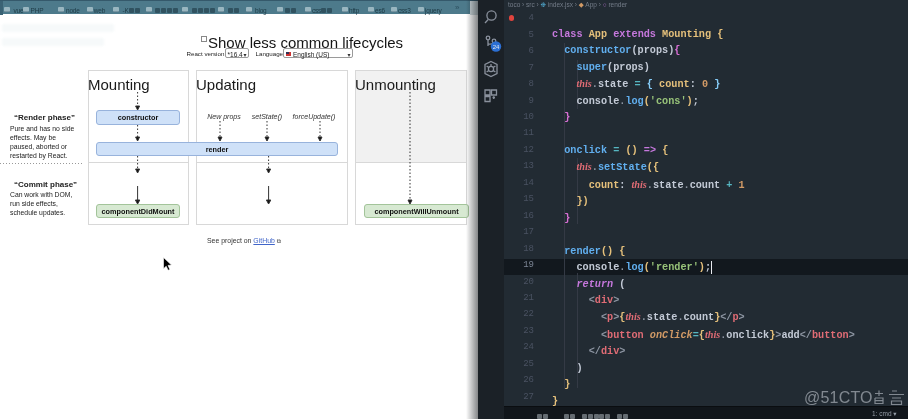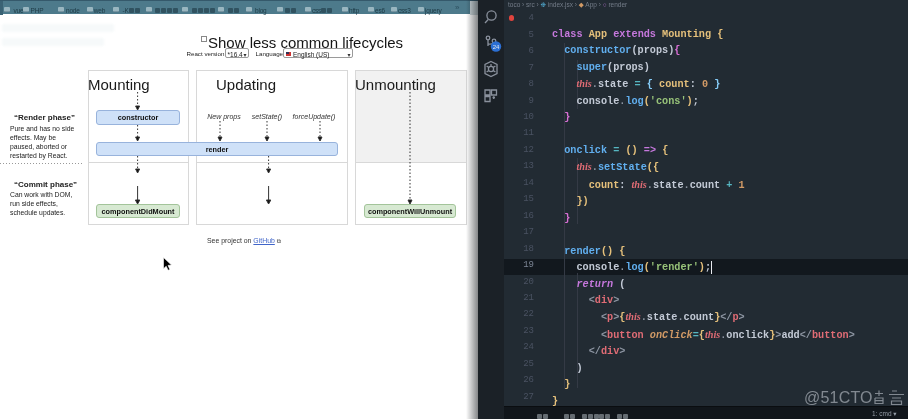--- a/index.html
+++ b/index.html
@@ -88,27 +88,27 @@
 
     <div class="col" style="left:88px;top:70px;width:101px;height:155px;"></div>
     <div class="col" style="left:196px;top:70px;width:152px;height:155px;"></div>
     <div class="col" style="left:355px;top:70px;width:112px;height:155px;"></div>
     <div class="abs" style="left:356px;top:71px;width:110px;height:91px;background:#f1f1f1;"></div>
     <div class="abs" style="left:88px;top:162px;width:101px;height:1px;background:#d8d8d8;"></div>
     <div class="abs" style="left:196px;top:162px;width:152px;height:1px;background:#d8d8d8;"></div>
     <div class="abs" style="left:355px;top:162px;width:112px;height:1px;background:#d8d8d8;"></div>
 
     <div class="colh" style="left:88px;top:76px;width:101px;">Mounting</div>
-    <div class="colh" style="left:196px;top:76px;width:175px;margin-left:20px;">Updating</div>
+    <div class="colh" style="left:196px;top:76px;width:175px;">Updating</div>
     <div class="colh" style="left:355px;top:76px;width:112px;">Unmounting</div>
 
     <div class="mbox blue" style="left:96px;top:110px;width:84px;height:15px;line-height:14px;">constructor</div>
     <div class="mbox blue" style="left:96px;top:141.5px;width:242px;height:14.5px;line-height:13.5px;">render</div>
     <div class="mbox green" style="left:96px;top:204px;width:84px;height:14px;line-height:13px;">componentDidMount</div>
-    <div class="mbox green" style="left:364px;top:204px;width:92px;height:14px;line-height:13px;">componentWillUnmount</div>
+    <div class="mbox green" style="left:364px;top:204px;width:105px;height:14px;line-height:13px;">componentWillUnmount</div>
 
     <div class="ital" style="left:204px;top:113px;width:40px;">New props</div>
     <div class="ital" style="left:247px;top:113px;width:40px;">setState()</div>
     <div class="ital" style="left:291px;top:113px;width:46px;">forceUpdate()</div>
 
     <div class="llab" style="left:14px;top:112.5px;width:66px;font-size:8px;font-weight:bold;">“Render phase”</div>
     <div class="llab" style="left:10px;top:123.5px;width:74px;font-size:6.8px;line-height:9px;">Pure and has no side<br>effects. May be<br>paused, aborted or<br>restarted by React.</div>
     <div class="llab" style="left:14px;top:180px;width:66px;font-size:8px;font-weight:bold;">“Commit phase”</div>
     <div class="llab" style="left:10px;top:191px;width:74px;font-size:6.8px;line-height:8.8px;">Can work with DOM,<br>run side effects,<br>schedule updates.</div>
 

